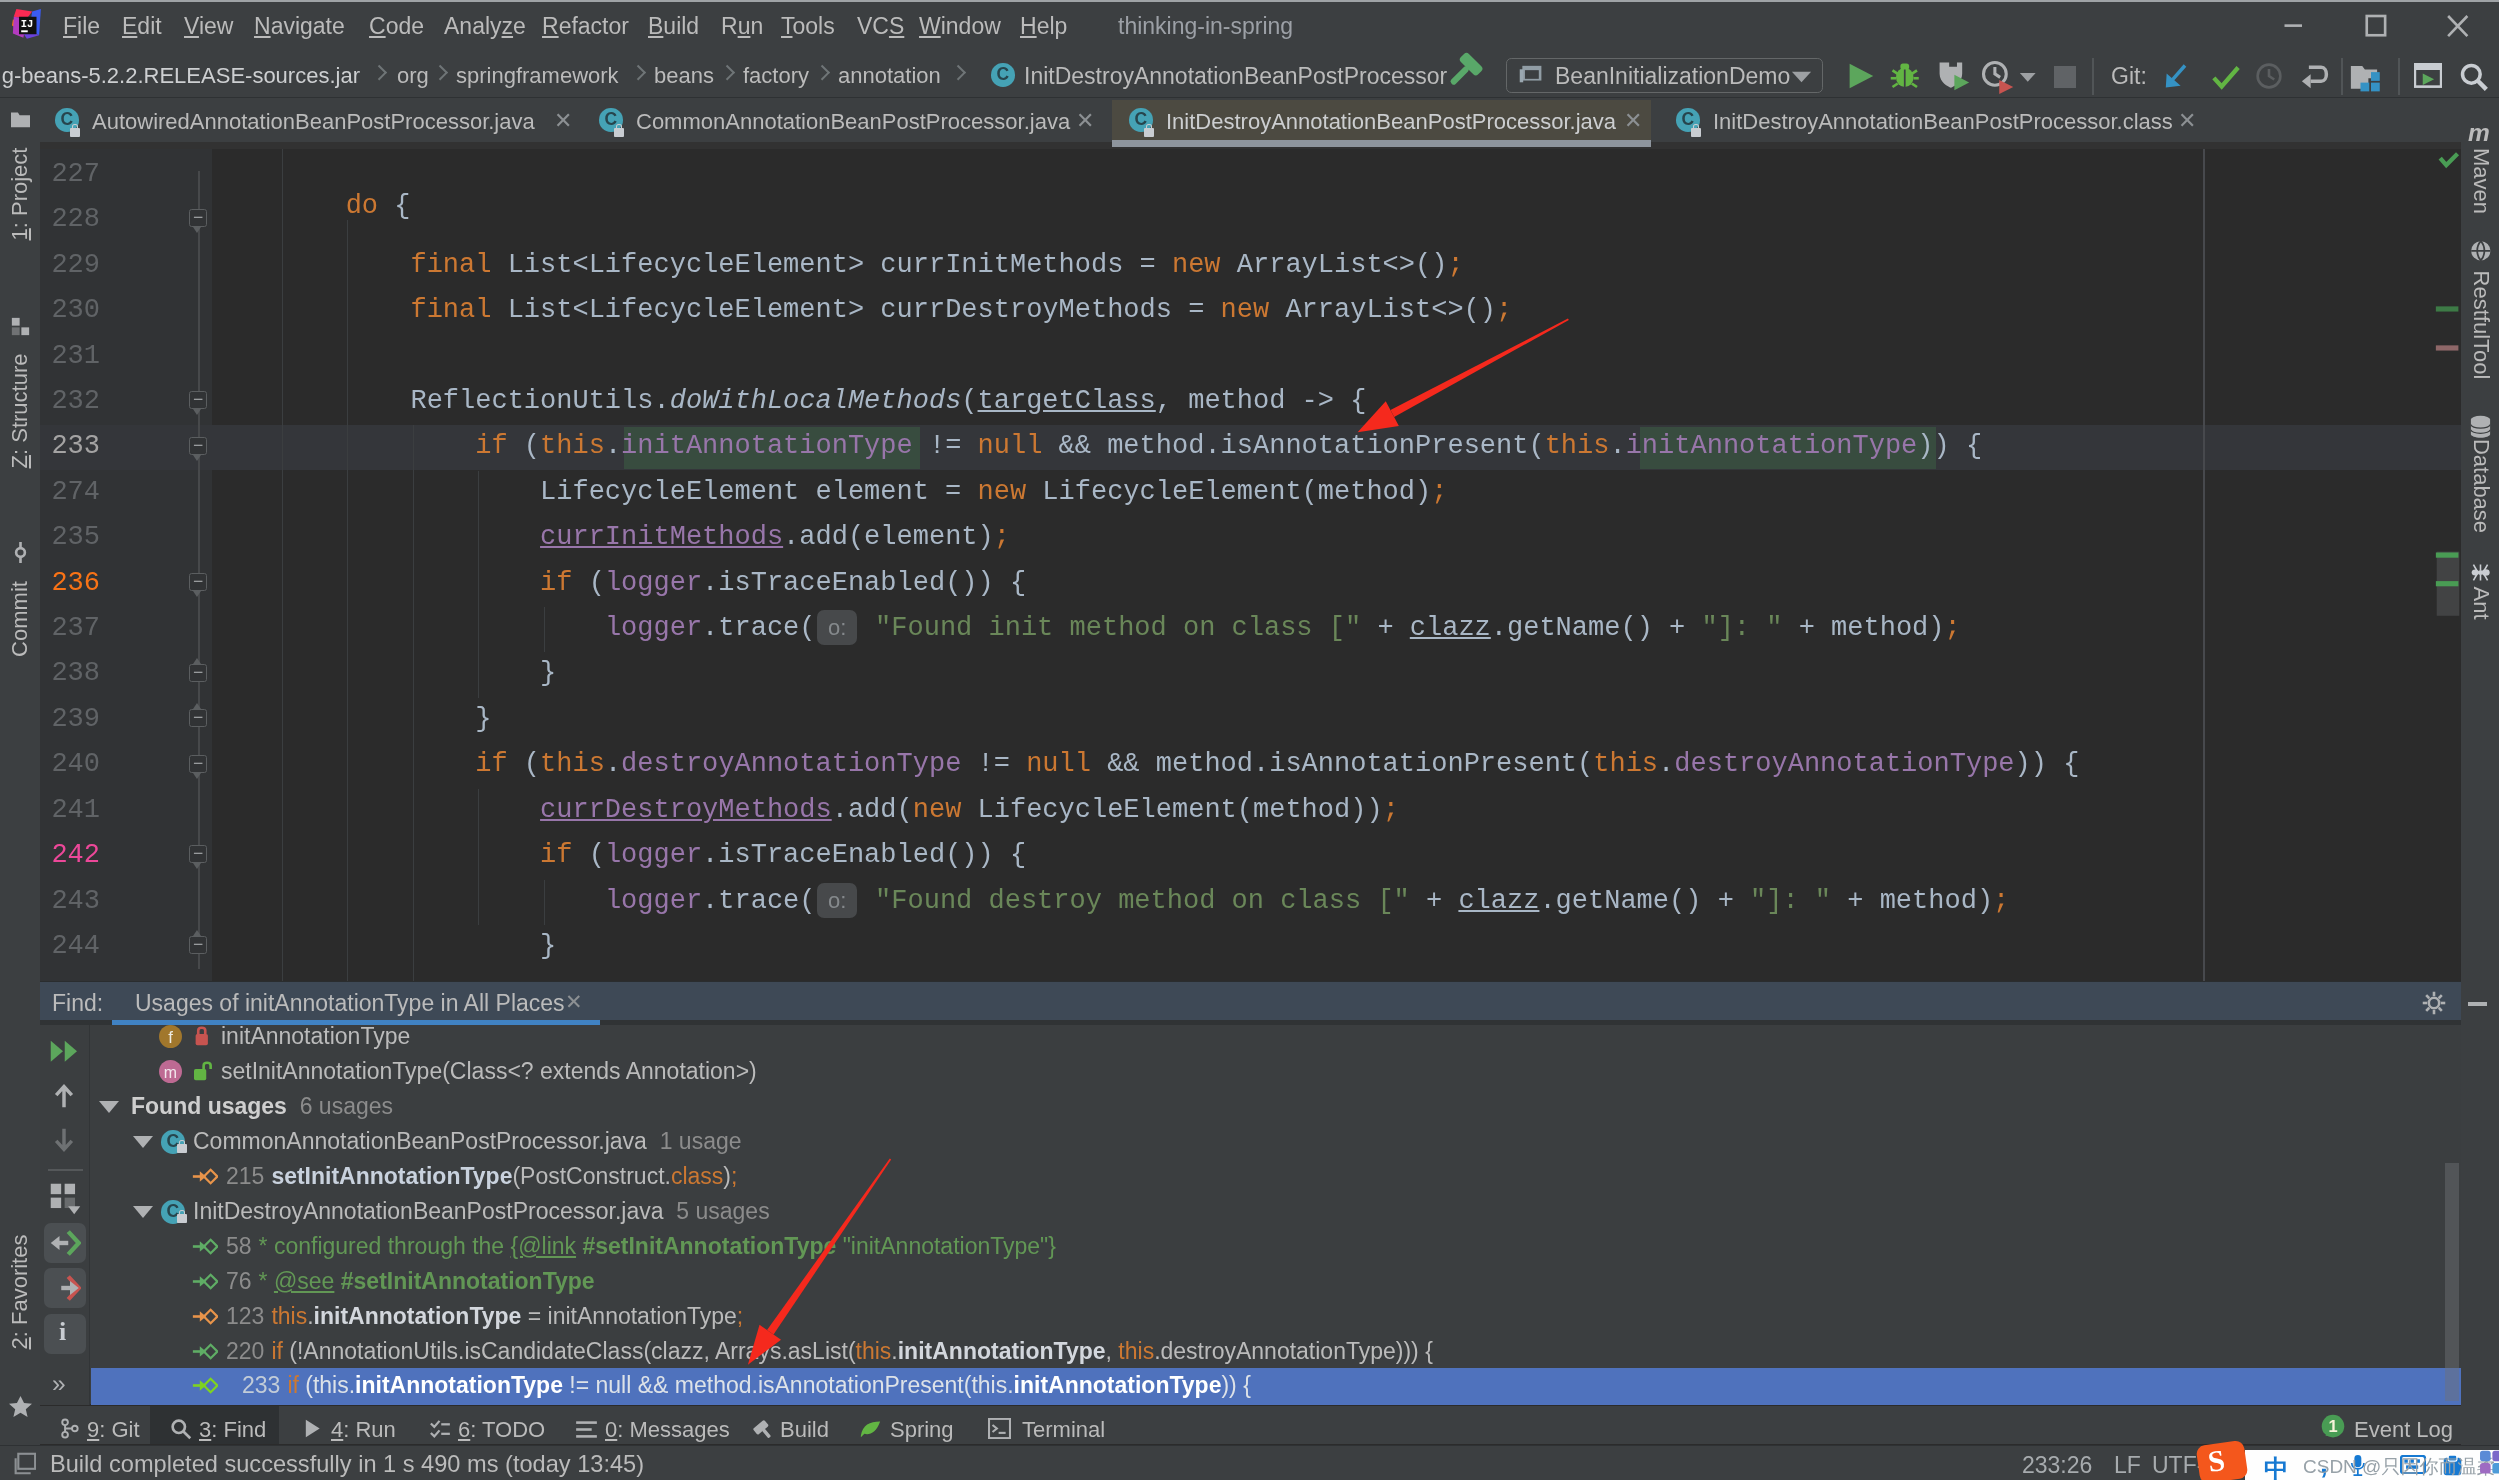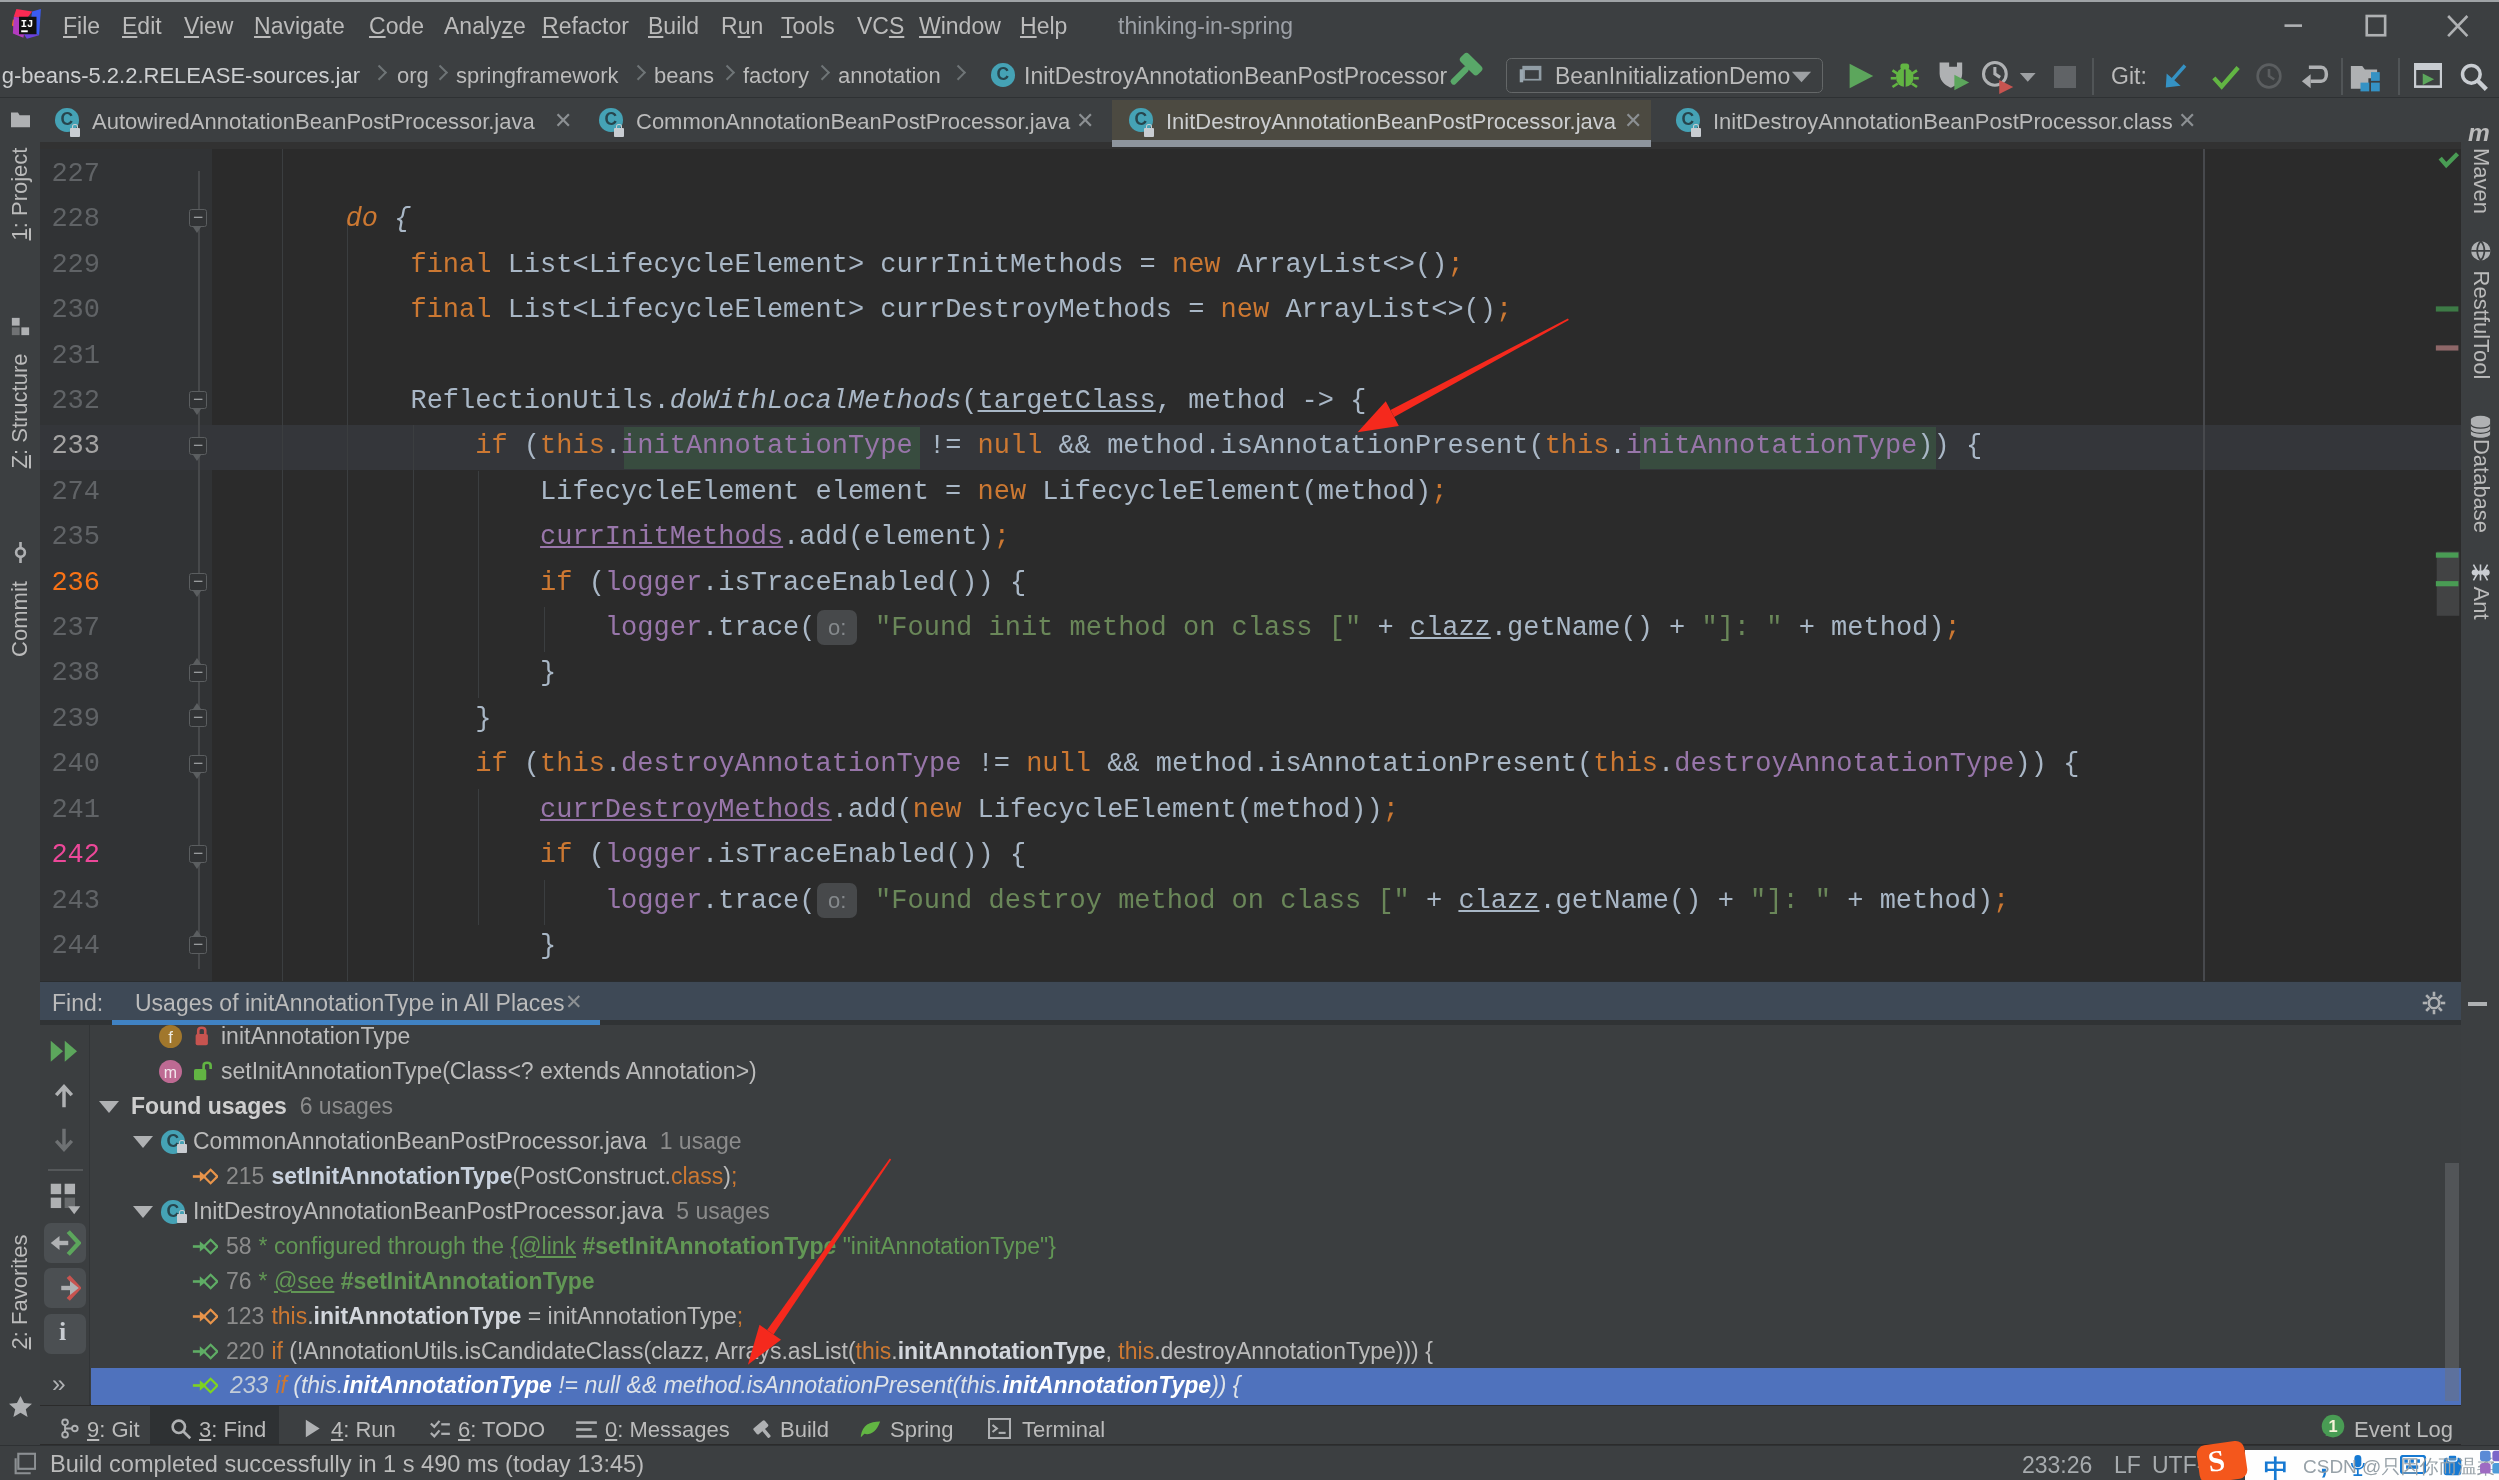--- a/index.html
+++ b/index.html
@@ -283,21 +283,21 @@
 <svg class="abs" style="left:2435px;top:149px;" width="26" height="833" viewBox="0 0 30 952">
   <path d="M6 6 L13 14 L26 1" stroke="#499C54" stroke-width="5" fill="none"></path>
   <rect x="1" y="177" width="26" height="6" fill="#3D7A46"></rect>
   <rect x="1" y="222" width="26" height="6" fill="#8E6768"></rect>
   <rect x="2" y="460" width="26" height="74" fill="#595B5D" opacity="0.5"></rect>
   <rect x="1" y="461" width="26" height="6" fill="#499C54"></rect>
   <rect x="1" y="494" width="26" height="6" fill="#499C54"></rect>
 </svg>
 
 <div id="code">
-    <div class="cl" style="top:197px;font-style:italic;">        <span class="kw">do</span> {</div>
+    <div class="cl" style="top:184px;">        <span class="kw">do</span> {</div>
     <div class="cl" style="top:243px;">            <span class="kw">final</span> List&lt;LifecycleElement&gt; currInitMethods = <span class="kw">new</span> ArrayList&lt;&gt;()<span class="kw">;</span></div>
     <div class="cl" style="top:288px;">            <span class="kw">final</span> List&lt;LifecycleElement&gt; currDestroyMethods = <span class="kw">new</span> ArrayList&lt;&gt;()<span class="kw">;</span></div>
     <div class="cl" style="top:379px;">            ReflectionUtils.<span class="it">doWithLocalMethods</span>(<span class="un">targetClass</span>, method -&gt; {</div>
     <div class="cl" style="top:424px;">                <span class="kw">if</span> (<span class="kw">this</span>.<span class="fld">initAnnotationType</span> != <span class="kw">null</span> &amp;&amp; method.isAnnotationPresent(<span class="kw">this</span>.<span class="fld">initAnnotationType</span>)) {</div>
     <div class="cl" style="top:470px;">                    LifecycleElement element = <span class="kw">new</span> LifecycleElement(method)<span class="kw">;</span></div>
     <div class="cl" style="top:515px;">                    <span class="fld un">currInitMethods</span>.add(element)<span class="kw">;</span></div>
     <div class="cl" style="top:561px;">                    <span class="kw">if</span> (<span class="fld">logger</span>.isTraceEnabled()) {</div>
     <div class="cl" style="top:606px;">                        <span class="fld">logger</span>.trace(<span class="pill">o:</span> <span class="str">"Found init method on class ["</span> + <span class="un">clazz</span>.getName() + <span class="str">"]: "</span> + method)<span class="kw">;</span></div>
     <div class="cl" style="top:651px;">                    }</div>
     <div class="cl" style="top:697px;">                }</div>
@@ -408,21 +408,21 @@
     <div class="row" style="left:0;top:1334px;width:2461px;"><svg class="abs" style="left:192px;top:6.1px;" width="26" height="23" viewBox="0 0 30 26">
         <line x1="1" y1="13" x2="13" y2="13" stroke="#5FAD65" stroke-width="3"></line>
         <polygon points="9,7 9,19 16,13" fill="#5FAD65"></polygon>
         <rect x="16" y="7.5" width="11" height="11" fill="none" stroke="#5FAD65" stroke-width="2.6" transform="rotate(45 21.5 13)"></rect>
       </svg><span style="position:absolute;left:226px;"><span class="num">220</span><span class="kw">if</span> (!AnnotationUtils.isCandidateClass(clazz, Arrays.asList(<span class="kw">this</span>.<span class="b" style="color:#D3D7DD;">initAnnotationType</span>, <span class="kw">this</span>.destroyAnnotationType))) {</span></div>
     <div class="abs" style="left:91px;top:1368px;width:2370px;height:37px;background:#4F72BD;"></div>
     <div class="row" style="left:0;top:1368px;width:2461px;"><svg class="abs" style="left:192px;top:6.1px;" width="26" height="23" viewBox="0 0 30 26">
         <line x1="1" y1="13" x2="13" y2="13" stroke="#7ED321" stroke-width="3"></line>
         <polygon points="9,7 9,19 16,13" fill="#7ED321"></polygon>
         <rect x="16" y="7.5" width="11" height="11" fill="none" stroke="#7ED321" stroke-width="2.6" transform="rotate(45 21.5 13)"></rect>
-      </svg><span style="position:absolute;left:230px;color:#DDE2E8;font-style:italic;"><span style="color:#C2CCD8;margin-right:7px;">233</span><span class="kw">if</span> (this.<span class="b" style="color:#FFFFFF;">initAnnotationType</span> != null &amp;&amp; method.isAnnotationPresent(this.<span class="b" style="color:#FFFFFF;">initAnnotationType</span>)) {</span></div>
+      </svg><span style="position:absolute;left:242px;color:#DDE2E8;"><span style="color:#C2CCD8;margin-right:7px;">233</span><span class="kw">if</span> (this.<span class="b" style="color:#FFFFFF;">initAnnotationType</span> != null &amp;&amp; method.isAnnotationPresent(this.<span class="b" style="color:#FFFFFF;">initAnnotationType</span>)) {</span></div>
   </div>
 <div class="abs" style="left:2445px;top:1163px;width:14px;height:238px;background:#6E7275;opacity:0.45;"></div>
 
 <div class="abs bar" style="left:0;top:1406px;width:2500px;height:38px;"></div>
 <div class="abs" style="left:150px;top:1406px;width:129px;height:38px;background:#2E3133;"></div>
 <div id="btoolbar">
     <svg class="abs" style="left:58px;top:1417px;" width="23" height="23" viewBox="0 0 26 26">
       <circle cx="8" cy="6" r="3.2" fill="none" stroke="#AFB1B3" stroke-width="2.2"></circle>
       <circle cx="8" cy="20" r="3.2" fill="none" stroke="#AFB1B3" stroke-width="2.2"></circle>
       <circle cx="19" cy="13" r="3.2" fill="none" stroke="#AFB1B3" stroke-width="2.2"></circle>

